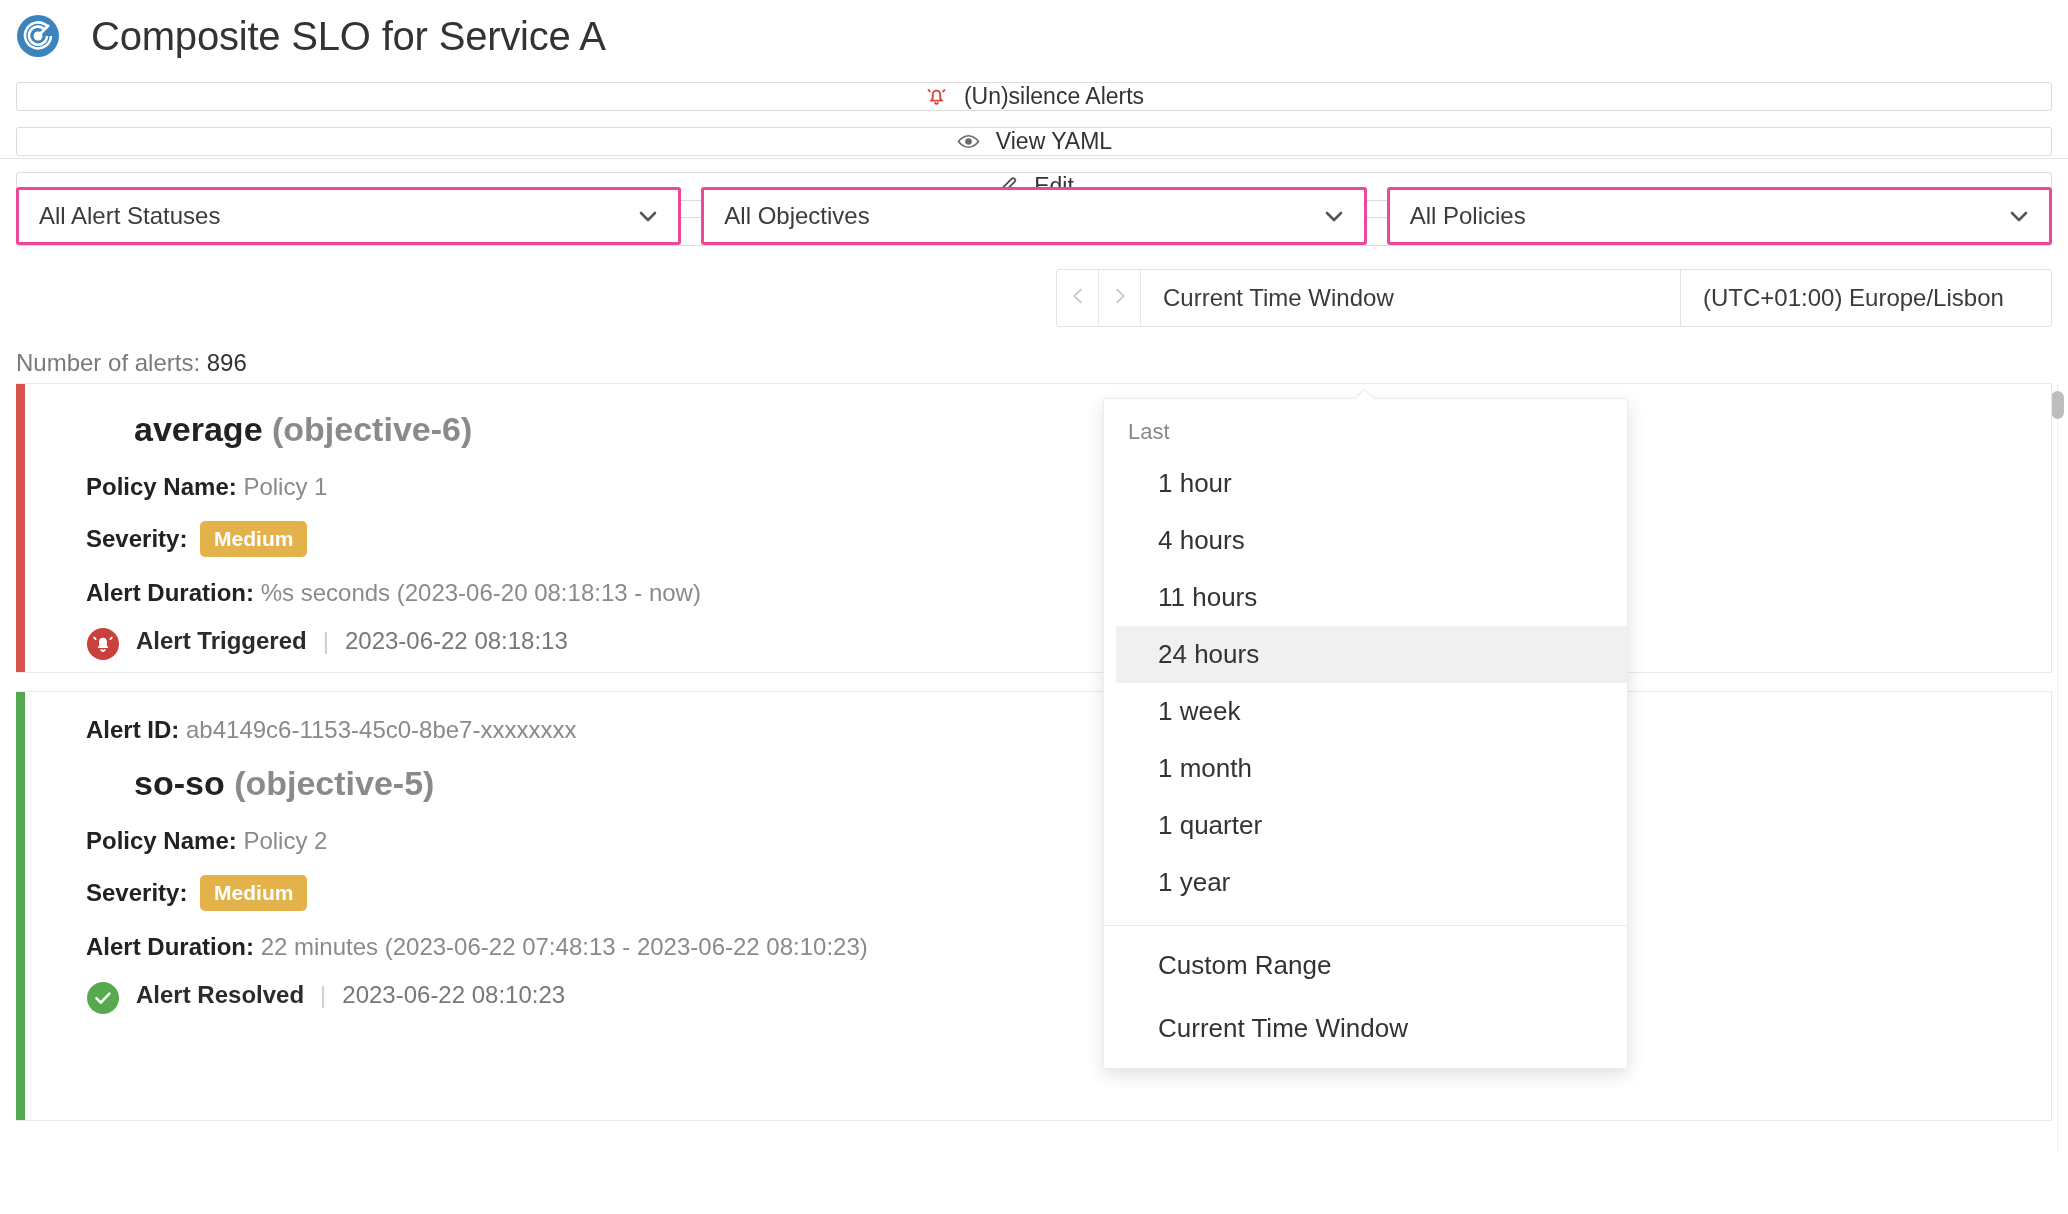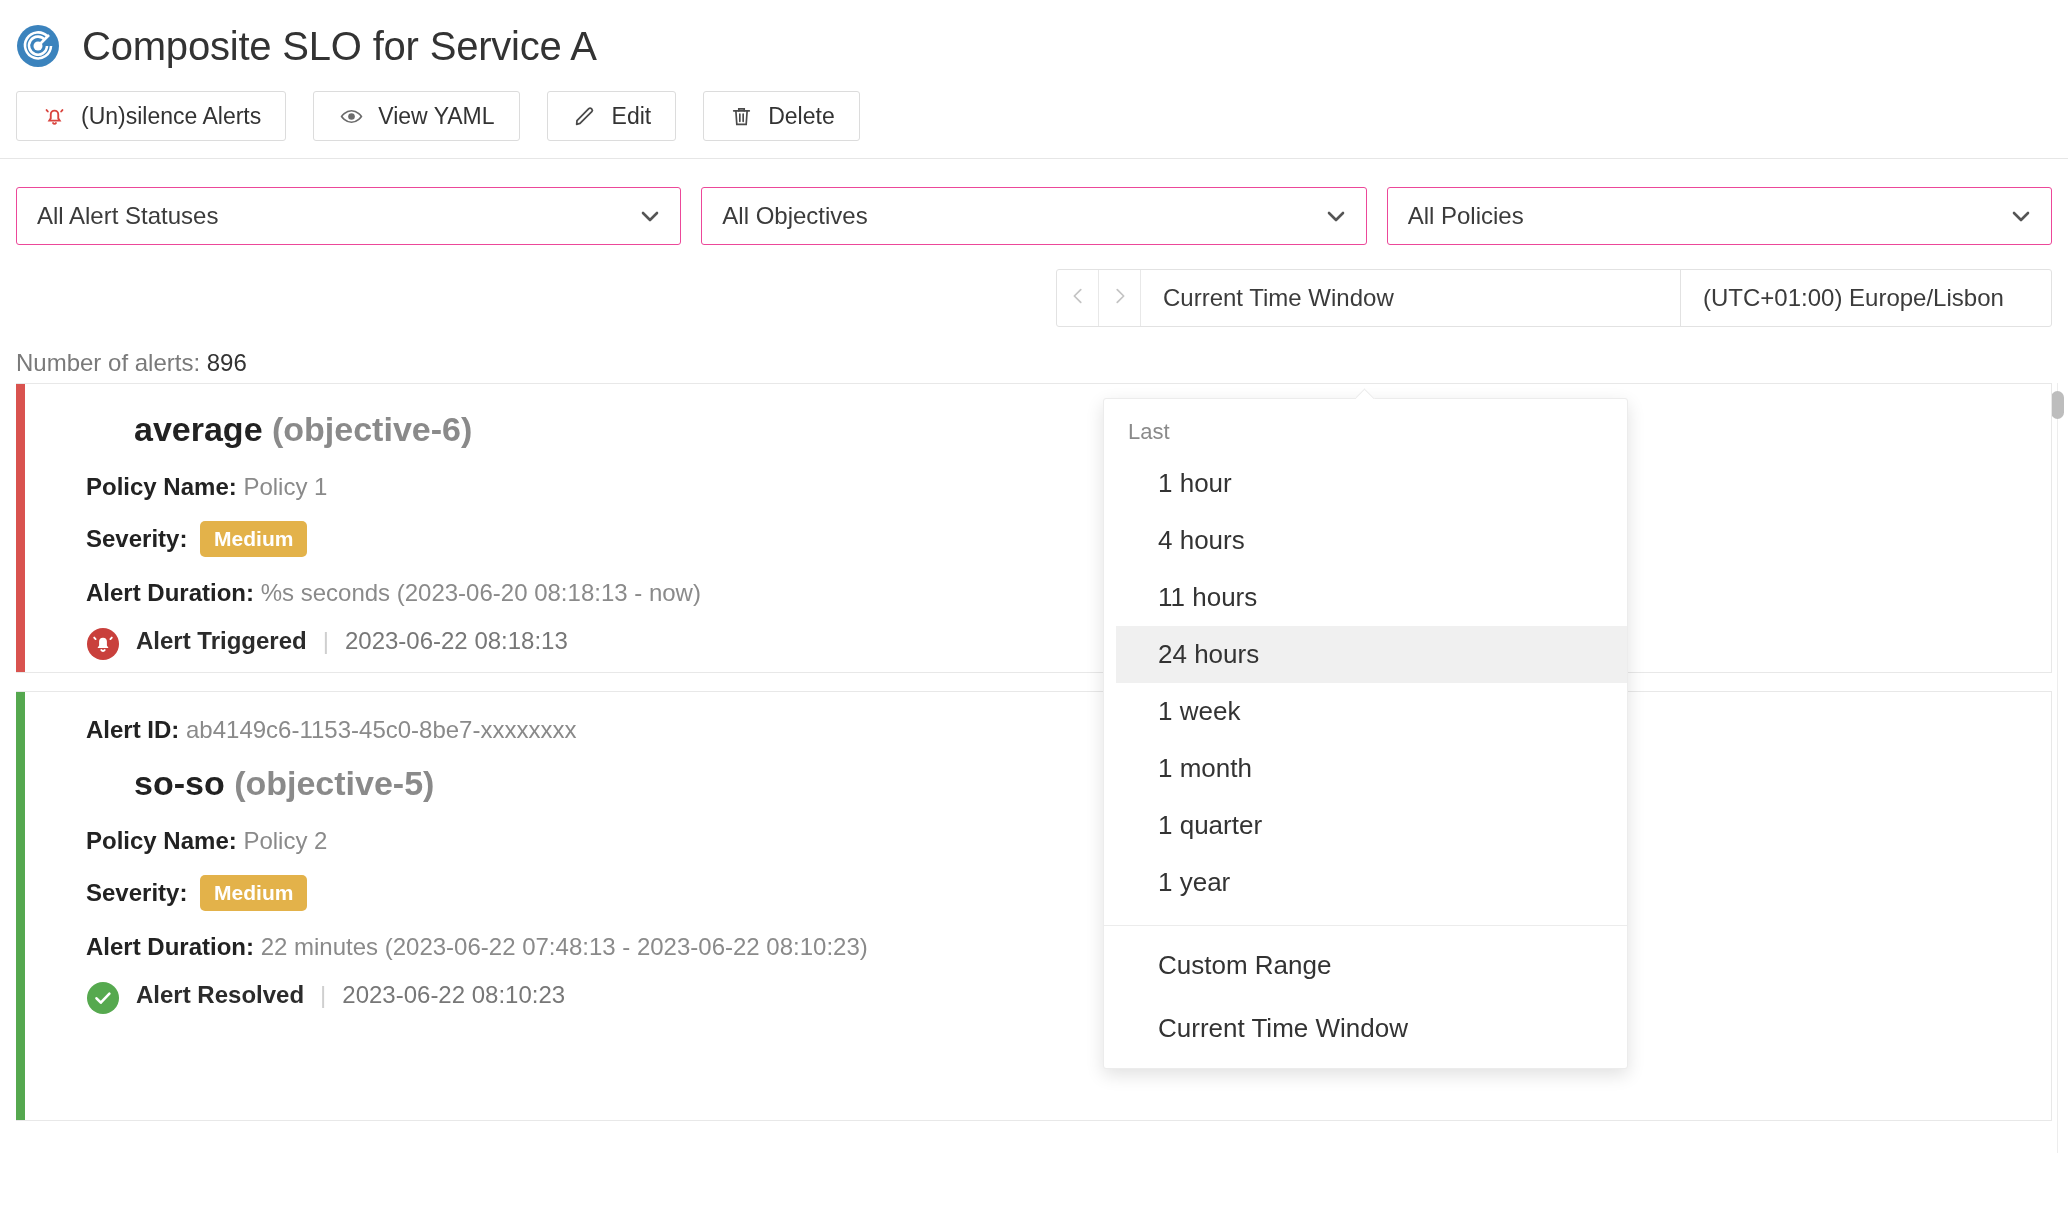--- a/index.html
+++ b/index.html
@@ -9,41 +9,40 @@
     background: #ffffff;
     font-family: "Liberation Sans", sans-serif;
     color: #2b2b2b;
     overflow: hidden;
   }
   .page { position: relative; width: 2068px; height: 1214px; background:#fff; }
 
   
   .header {
     display: flex;
-    align-items: center;
-    gap: 22px;
+    gap: 31px;
     padding: 14px 10px 0 16px;
     height: 78px;
   }
   .logo { width: 44px; height: 44px; flex: 0 0 44px; }
   .page-title {
     font-size: 40px;
     font-weight: 400;
     color: #333333;
     letter-spacing: -0.2px;
     white-space: nowrap;
   }
 
   
   .toolbar {
     display: flex;
-    align-items: center;
-    gap: 27px;
+    gap: 16px;
     padding: 4px 16px 0 16px;
     height: 72px;
+    flex-direction: column;
   }
   .tb-btn {
     display: inline-flex;
     align-items: center;
     justify-content: center;
     gap: 14px;
     height: 50px;
     padding: 0 24px;
     border: 1px solid #dcdcdc;
     border-radius: 3px;
@@ -65,21 +64,21 @@
   
   .filters {
     display: flex;
     gap: 20px;
     padding: 28px 16px 0 16px;
   }
   .select {
     position: relative;
     flex: 1 1 0;
     height: 58px;
-    border: 1px solid #ec4899;
+    border: 3px solid #ec4899;
     border-radius: 3px;
     background: #ffffff;
     display: flex;
     align-items: center;
     padding: 0 20px;
     font-size: 24px;
     color: #3b3b3b;
     cursor: pointer;
   }
   .select .caret {

